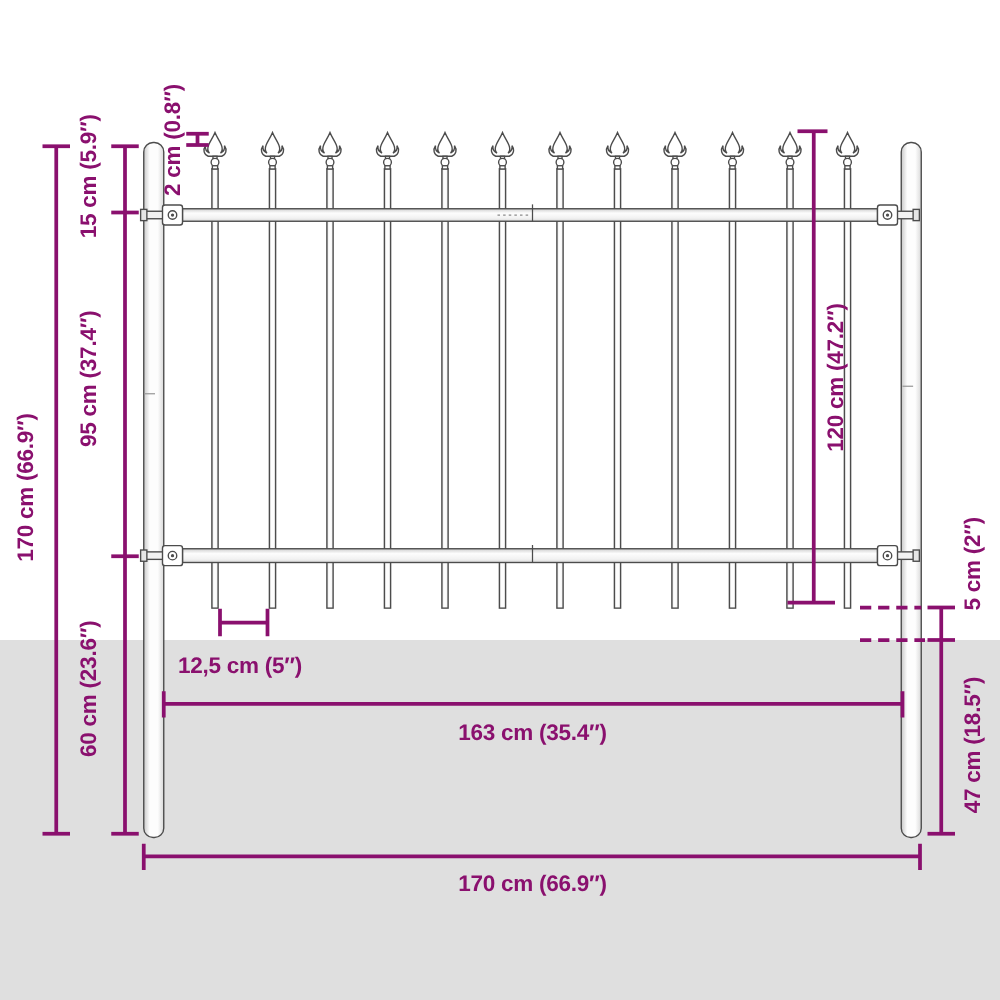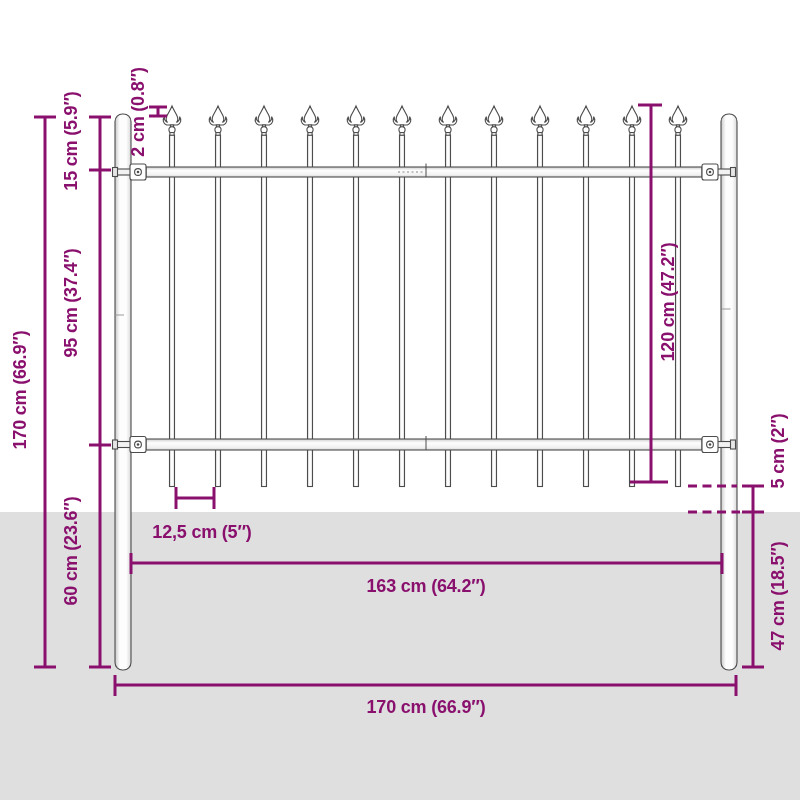--- a/index.html
+++ b/index.html
@@ -165,17 +165,17 @@
   </svg>
 
   <div class="dim-label rot" style="left:20px;top:390px">170 cm (66.9″)</div>
   <div class="dim-label rot" style="left:71px;top:141px">15 cm (5.9″)</div>
   <div class="dim-label rot" style="left:71px;top:303px">95 cm (37.4″)</div>
   <div class="dim-label rot" style="left:71px;top:551px">60 cm (23.6″)</div>
   <div class="dim-label rot" style="left:138px;top:112px">2 cm (0.8″)</div>
   <div class="dim-label rot" style="left:668px;top:302px">120 cm (47.2″)</div>
   <div class="dim-label rot" style="left:778px;top:451px">5 cm (2″)</div>
   <div class="dim-label rot" style="left:778px;top:596px">47 cm (18.5″)</div>
-  <div class="dim-label" style="left:202px;top:532px">12,5 cm (5″)</div>
-  <div class="dim-label" style="left:426px;top:586px">163 cm (64.2″)</div>
+  <div class="dim-label" style="left:192px;top:532px">12,5 cm (5″)</div>
+  <div class="dim-label" style="left:426px;top:586px">163 cm (35.4″)</div>
   <div class="dim-label" style="left:426px;top:707px">170 cm (66.9″)</div>
 
 </div>
 
 </body></html>

